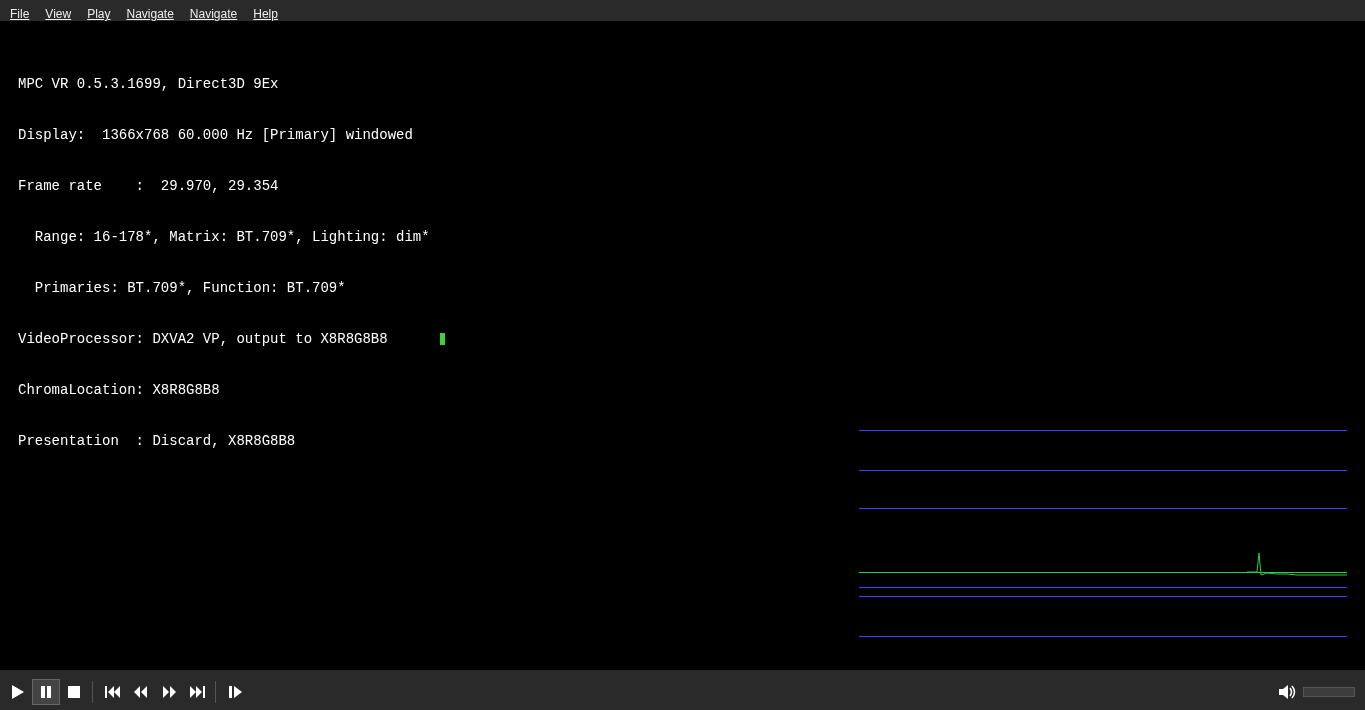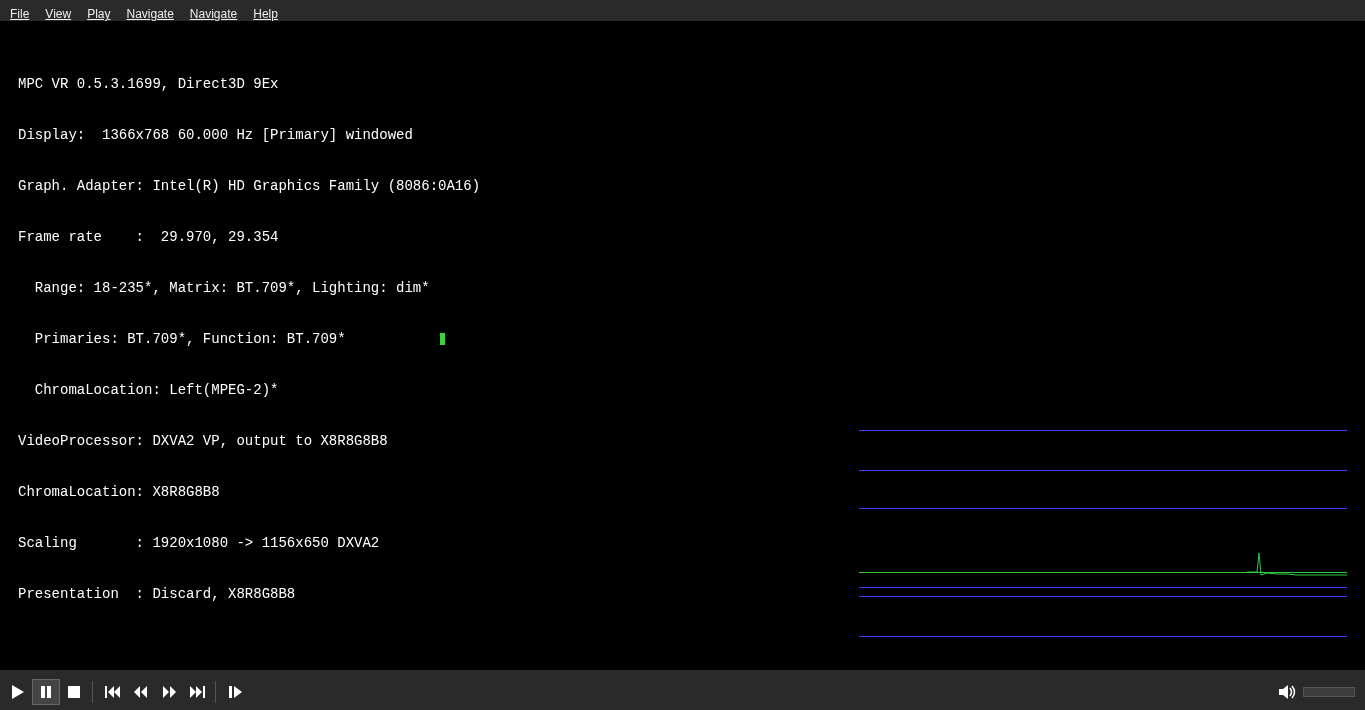--- a/index.html
+++ b/index.html
@@ -148,28 +148,25 @@
   <div class="mitem">Navigate</div>
   <div class="mitem">Navigate</div>
   <div class="mitem">Help</div>
 </div>
 
 <div class="video-area">
 
   <div class="osd">
     <div>MPC VR 0.5.3.1699, Direct3D 9Ex</div>
     <div>Display:  1366x768 60.000 Hz [Primary] windowed</div>
-    <div>Graph. Adapter: Intel(R) HD Graphics Family (8086:0A16)</div>
     <div>Frame rate    :  29.970, 29.354</div>
-    <div>  Range: 18-235*, Matrix: BT.709*, Lighting: dim*</div>
+    <div>  Range: 16-178*, Matrix: BT.709*, Lighting: dim*</div>
     <div>  Primaries: BT.709*, Function: BT.709*</div>
-    <div>  ChromaLocation: Left(MPEG-2)*</div>
     <div>VideoProcessor: DXVA2 VP, output to X8R8G8B8</div>
     <div>ChromaLocation: X8R8G8B8</div>
-    <div>Scaling       : 1920x1080 -&gt; 1156x650 DXVA2</div>
     <div>Presentation  : Discard, X8R8G8B8</div>
     
     
     
   </div>
 
   <div class="green-blip"></div>
 
   <div class="graphs">
     <div class="graph-row">

